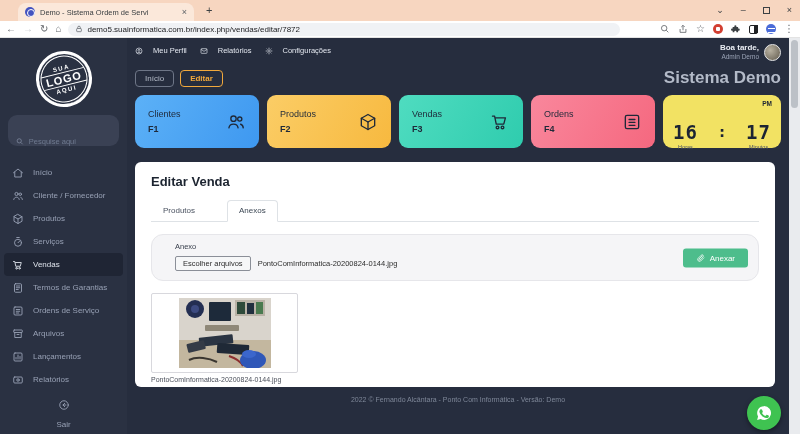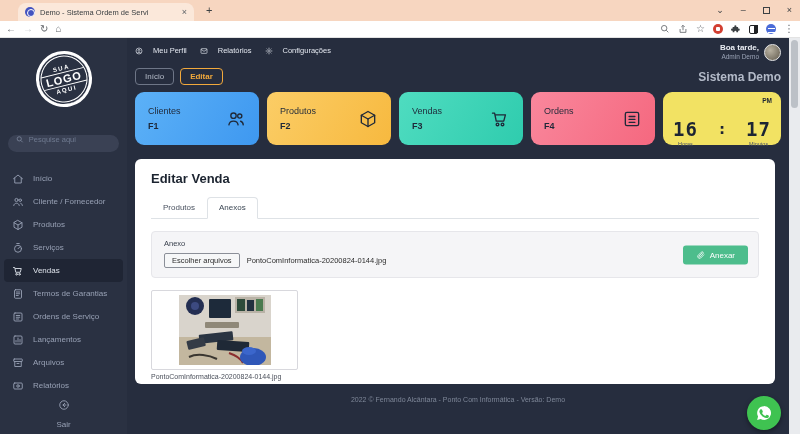--- a/index.html
+++ b/index.html
@@ -37,22 +37,22 @@
                       border-top:1px solid #fff; border-bottom:1px solid #fff; }
 
   
   .sidebar { position:absolute; left:0; top:38px; width:127px; bottom:0; background:#2a3142; }
   .stamp { width:56px; height:56px; border:3px solid #fff; border-radius:50%; margin:13px auto 0;
            transform:rotate(-14deg); display:flex; flex-direction:column; align-items:center;
            justify-content:center; color:#fff; box-shadow:inset 0 0 0 1.5px #2a3142, inset 0 0 0 2.5px #fff; }
   .stamp-top, .stamp-bot { font-size:6px; font-weight:bold; letter-spacing:1.5px; }
   .stamp-mid { font-size:11px; font-weight:bold; letter-spacing:1px; border-top:1px solid #fff;
                border-bottom:1px solid #fff; padding:0 4px; margin:1px 0; }
-  .searchbox { margin:28px 8px 0; height:17px; background:#3a4154; border-radius:9px;
-               display:flex; align-items:flex-start; padding:0 8px; gap:5px; }
+  .searchbox { margin:8px 8px 0; height:31px; background:#3a4154; border-radius:9px;
+               display:flex; align-items:flex-end; padding:0 8px; gap:5px; }
   .searchbox input { background:transparent; border:none; outline:none; width:100%;
                      font-size:7.5px; color:#cfd5e1; font-family:"Liberation Sans",sans-serif; }
   .searchbox input::placeholder { color:#6f7a90; }
   .menu { margin-top:15px; }
   .menu-item { height:23px; display:flex; align-items:center; gap:9px; margin:0 4px;
                padding:0 8px; color:#98a1b5; font-size:8px; border-radius:4px; }
   .menu-item svg { flex:none; }
   .menu-item.active { background:#1f2534; color:#dde2ea; }
   .menu-item.logout { position:absolute; bottom:12px; left:0; right:0;flex-direction:column; }
 
@@ -64,21 +64,21 @@
   .greeting { margin-left:auto; display:flex; align-items:center; gap:5px; }
   .greet-txt { text-align:right; line-height:1.25; }
   .greet-main { font-size:8px; font-weight:bold; color:#eaedf3; }
   .greet-sub { font-size:6.5px; color:#9aa3b6; }
   .avatar { width:17px; height:17px; border-radius:50%; border:1px solid #e8e8e8;
             background:radial-gradient(circle at 35% 35%, #b9b2a2, #7b7466 70%, #5c564c); }
 
   .pillrow { display:flex; align-items:center; padding:7px 8px 0 8px; }
   .pill { font-size:8px; padding:3px 9px; border-radius:4px; border:1px solid #6e7687; color:#b6bdca; }
   .pill.active { border-color:#f2a93c; color:#f2a93c; font-weight:bold; margin-left:6px; }
-  .sys-title { margin-left:auto; font-size:12px; font-weight:bold; color:#b3bac8; }
+  .sys-title { margin-left:auto; font-size:17px; font-weight:bold; color:#b3bac8; }
 
   .cards { display:flex; gap:8px; padding:7px 8px 0 8px; }
   .card { flex:1; height:53px; border-radius:9px; display:flex; align-items:center;
           justify-content:space-between; padding:0 13px; color:#1f2939; }
   .card-lbl { font-size:9px; line-height:1.6; color:#1f2939; }
   .card-key { font-size:9px; font-weight:bold; }
   .card.c-blue   { background:linear-gradient(120deg,#5cb1f7,#3e98f0); }
   .card.c-yellow { background:linear-gradient(120deg,#fbcd66,#f7b93f); }
   .card.c-teal   { background:linear-gradient(120deg,#4fdcc0,#2fccae); }
   .card.c-pink   { background:linear-gradient(120deg,#f9879c,#f5687f); }
@@ -91,23 +91,23 @@
   .clock-sep { font-size:16px; line-height:1; padding-top:1px; }
   .clock-unit-lbl { font-size:5.5px; color:#4a5263; margin-top:2px; font-family:"Liberation Sans",sans-serif; font-weight:normal; }
 
   
   .panel { margin:14px 14px 0 8px; background:#fff; border-radius:6px; height:225px;
            padding:12px 16px; position:relative; }
   .panel-title { font-size:13px; font-weight:bold; color:#1c2430; }
   .tabs { display:flex; border-bottom:1px solid #dee2e6; margin-top:11px; }
   .tab-item { font-size:8px; color:#4a5260; padding:5px 11px; border:1px solid transparent; }
   .tab-item.active { border-color:#dee2e6; border-bottom-color:#fff; border-radius:4px 4px 0 0;
-                     margin-bottom:-1px; background:#fff; color:#3c4754; }
-  .anexo-box { margin-top:12px; background:#f5f5f7; border:1px solid #e6e6ea; border-radius:4px;
-               padding:7px 12px 9px; position:relative; }
+                     margin-bottom:-1px; background:#fff; color:#3c4754;margin-left:20px; }
+  .anexo-box { margin-top:12px; background:#f5f5f7; border:1px solid #e6e6ea; border-radius:12px;
+               padding:7px 23px 9px; position:relative; }
   .anexo-label { font-size:7.5px; color:#39404d; }
   .file-row { display:flex; align-items:center; margin-top:5px; }
   .file-btn { font-size:7.5px; color:#2c2c2c; background:#f6f7f8; border:1px solid #8b8f98;
               border-radius:2px; padding:2px 7px; }
   .file-name { font-size:7.5px; color:#2c2c2c; margin-left:7px; }
   .attach-btn { position:absolute; right:10px; top:50%; transform:translateY(-50%);
                 background:#4dbd8c; color:#fff; font-size:8px; border-radius:3px;
                 padding:5px 13px; display:flex; align-items:center; gap:5px; border:none; }
   .thumb-card { margin-top:12px; width:147px; height:80px; border:1px solid #d8d8dd; border-radius:2px;
                 background:#fff; display:flex; align-items:center; justify-content:center; }
@@ -143,20 +143,27 @@
       <span class="win-max"></span>
       <span>×</span>
     </div>
   </div>
 
   <div class="addrbar">
     <span class="nav-ic">←</span>
     <span class="nav-ic disabled">→</span>
     <span class="nav-ic">↻</span>
     <span class="nav-ic">⌂</span>
+    <div class="addr-pill">
+      <svg width="8" height="8" viewBox="0 0 24 24" fill="none" stroke="#5f6368" stroke-width="2.2">
+          <rect x="5" y="10.5" width="14" height="9.5" rx="2"></rect>
+          <path d="M8 10.5V7.5a4 4 0 018 0v3"></path>
+        </svg>
+      <span class="addr-url">demo5.suainformatica.com.br/index.php/vendas/editar/7872</span>
+    </div>
     <div class="addr-right">
       <svg width="10" height="10" viewBox="0 0 24 24" fill="none" stroke="#5f6368" stroke-width="2">
           <circle cx="10" cy="10" r="6.5"></circle>
           <path d="M15 15l5 5"></path>
         </svg>
       <svg width="10" height="10" viewBox="0 0 24 24" fill="none" stroke="#5f6368" stroke-width="2">
           <path d="M12 15V4"></path>
           <path d="M8 7l4-4 4 4"></path>
           <path d="M5 12v8h14v-8"></path>
         </svg>
@@ -234,32 +241,32 @@
       </div>
       <div class="menu-item">
         <svg width="12" height="12" viewBox="0 0 24 24" fill="none" stroke="currentColor" stroke-width="1.8" stroke-linecap="round" stroke-linejoin="round">
             <rect x="4" y="4" width="16" height="16" rx="2"></rect>
             <path d="M8.5 9h7M8.5 12.5h7M8.5 16h5"></path>
           </svg>
         <span>Ordens de Serviço</span>
       </div>
       <div class="menu-item">
         <svg width="12" height="12" viewBox="0 0 24 24" fill="none" stroke="currentColor" stroke-width="1.8" stroke-linecap="round" stroke-linejoin="round">
-            <rect x="4" y="4" width="16" height="16" rx="2"></rect>
-            <path d="M8 16v-3M12 16V8M16 16v-5"></path>
-          </svg>
-        <span>Lançamentos</span>
-      </div>
-      <div class="menu-item">
-        <svg width="12" height="12" viewBox="0 0 24 24" fill="none" stroke="currentColor" stroke-width="1.8" stroke-linecap="round" stroke-linejoin="round">
             <rect x="3.5" y="4" width="17" height="5" rx="1"></rect>
             <path d="M5.5 9v10h13V9"></path>
             <path d="M10 13h4"></path>
           </svg>
         <span>Arquivos</span>
+      </div>
+      <div class="menu-item">
+        <svg width="12" height="12" viewBox="0 0 24 24" fill="none" stroke="currentColor" stroke-width="1.8" stroke-linecap="round" stroke-linejoin="round">
+            <rect x="4" y="4" width="16" height="16" rx="2"></rect>
+            <path d="M8 16v-3M12 16V8M16 16v-5"></path>
+          </svg>
+        <span>Lançamentos</span>
       </div>
       <div class="menu-item">
         <svg width="12" height="12" viewBox="0 0 24 24" fill="none" stroke="currentColor" stroke-width="1.8" stroke-linecap="round" stroke-linejoin="round">
             <rect x="3.5" y="6" width="17" height="12" rx="2"></rect>
             <circle cx="12" cy="12" r="2.5"></circle>
           </svg>
         <span>Relatórios</span>
       </div>
     </div>
     <div class="menu-item logout">

